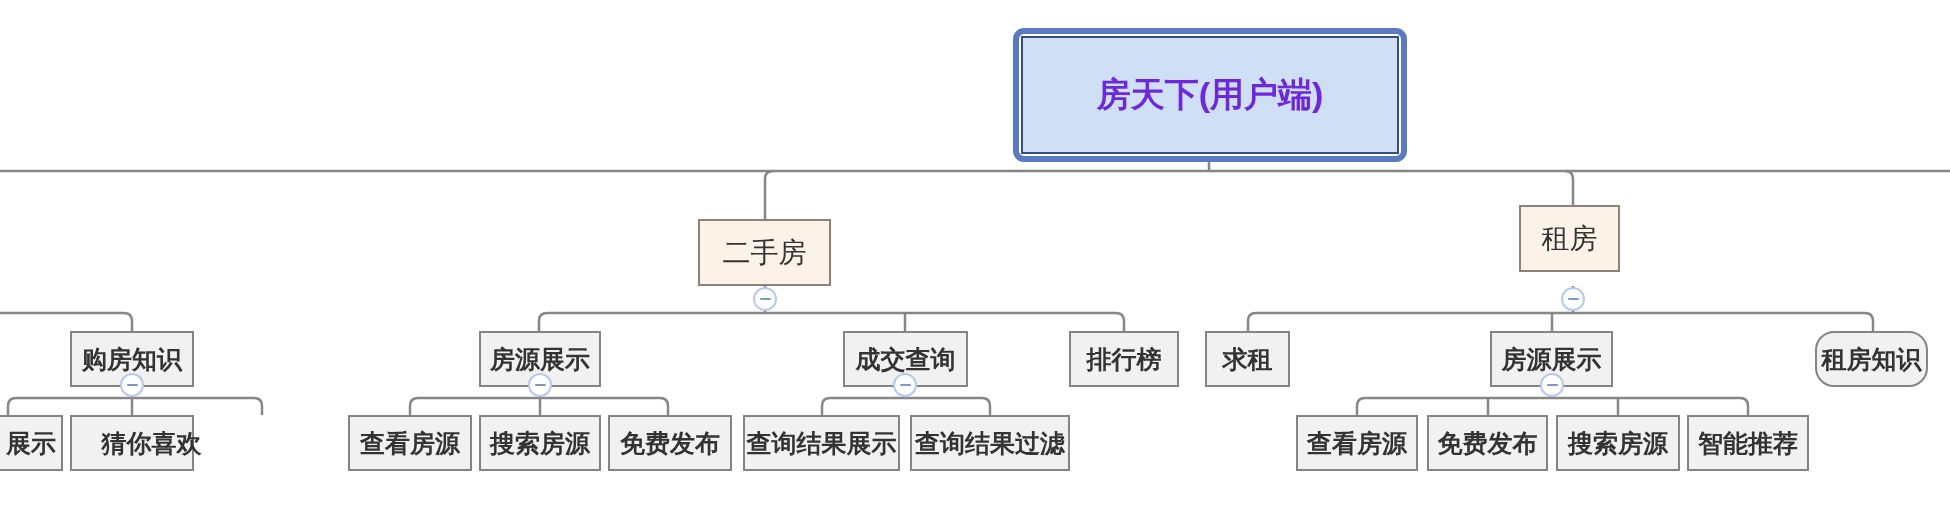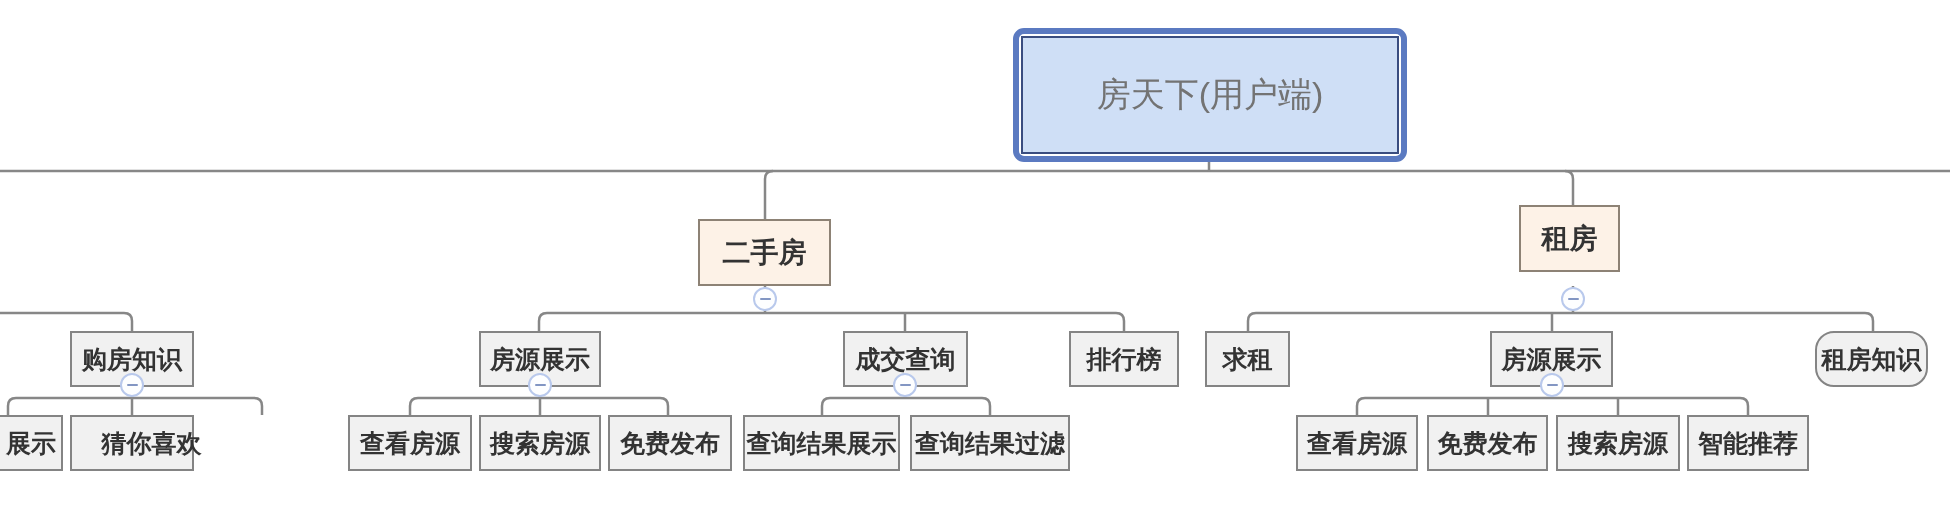--- a/index.html
+++ b/index.html
@@ -19,40 +19,40 @@
     background:#f1f1f1;
     display:flex;align-items:center;justify-content:center;
     font-size:25px;font-weight:600;color:#333333;
     white-space:nowrap;
     z-index:2;
   }
   .node--branch{
     height:67px;
     background:#fdf2e7;
     border-color:#8d8275;
-    font-size:28px;font-weight:700;
+    font-size:28px;font-weight:400;
   }
   .node--clip{justify-content:flex-end;padding-right:5px;}
   .root-outer{
     position:absolute;
     left:1013px;top:28px;width:394px;height:134px;
     box-sizing:border-box;
     border:6px solid #5b7ac1;
     border-radius:11px;
     background:#ffffff;
     padding:2px;
     z-index:3;
   }
   .root-inner{
     box-sizing:border-box;
     width:100%;height:100%;
     border:2px solid #3a4d80;
     background:#cfdff6;
     display:flex;align-items:center;justify-content:center;
-    font-size:34px;font-weight:400;color:#737373;
+    font-size:34px;font-weight:700;color:#6d28d9;
     white-space:nowrap;
   }
   .collapse{
     position:absolute;
     width:24px;height:24px;
     box-sizing:border-box;
     border:2px solid #b9c9ec;
     border-radius:50%;
     background:#fdfeff;
     display:flex;align-items:center;justify-content:center;

